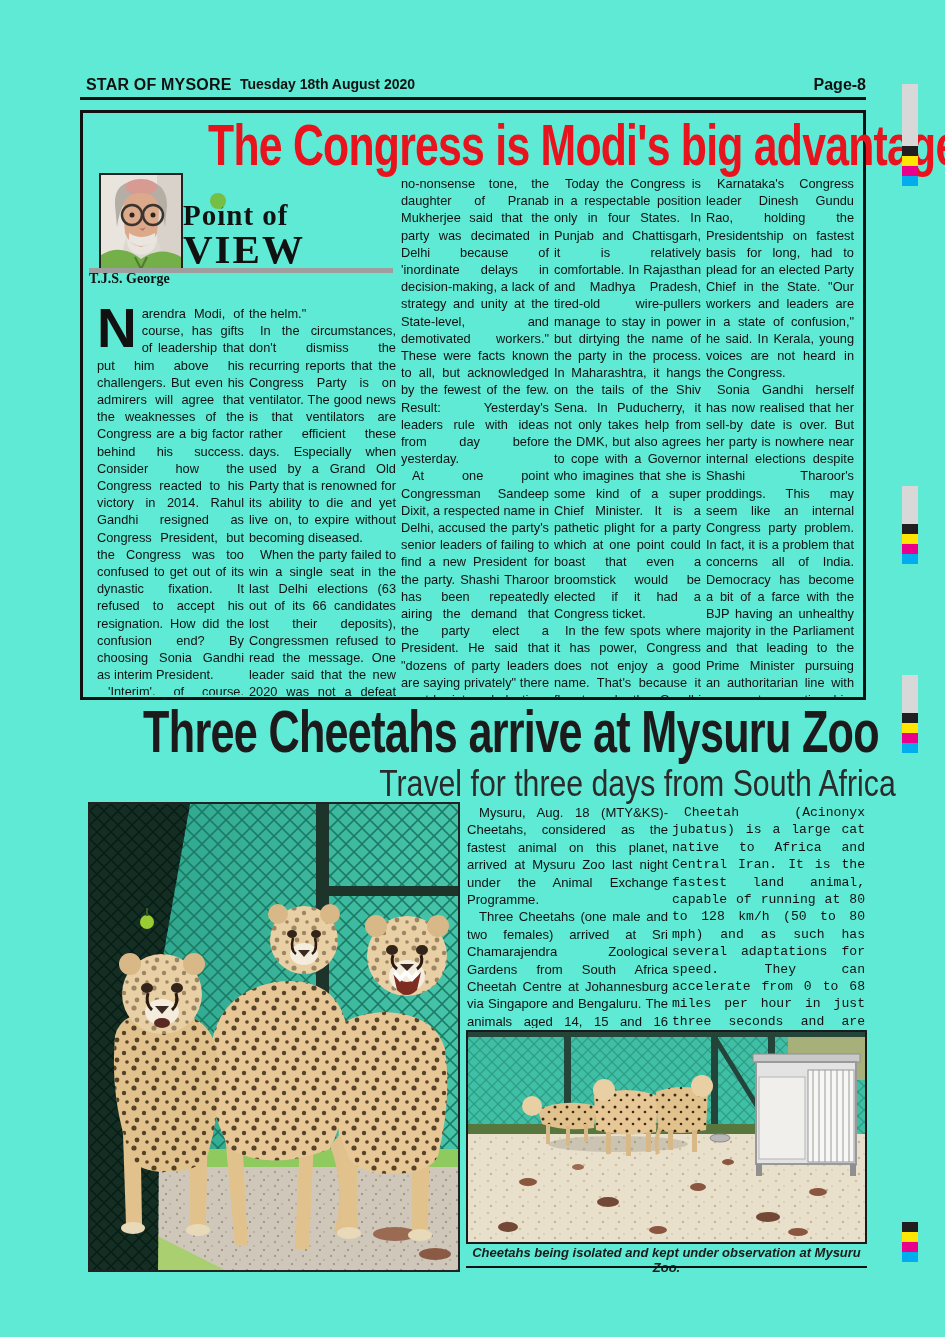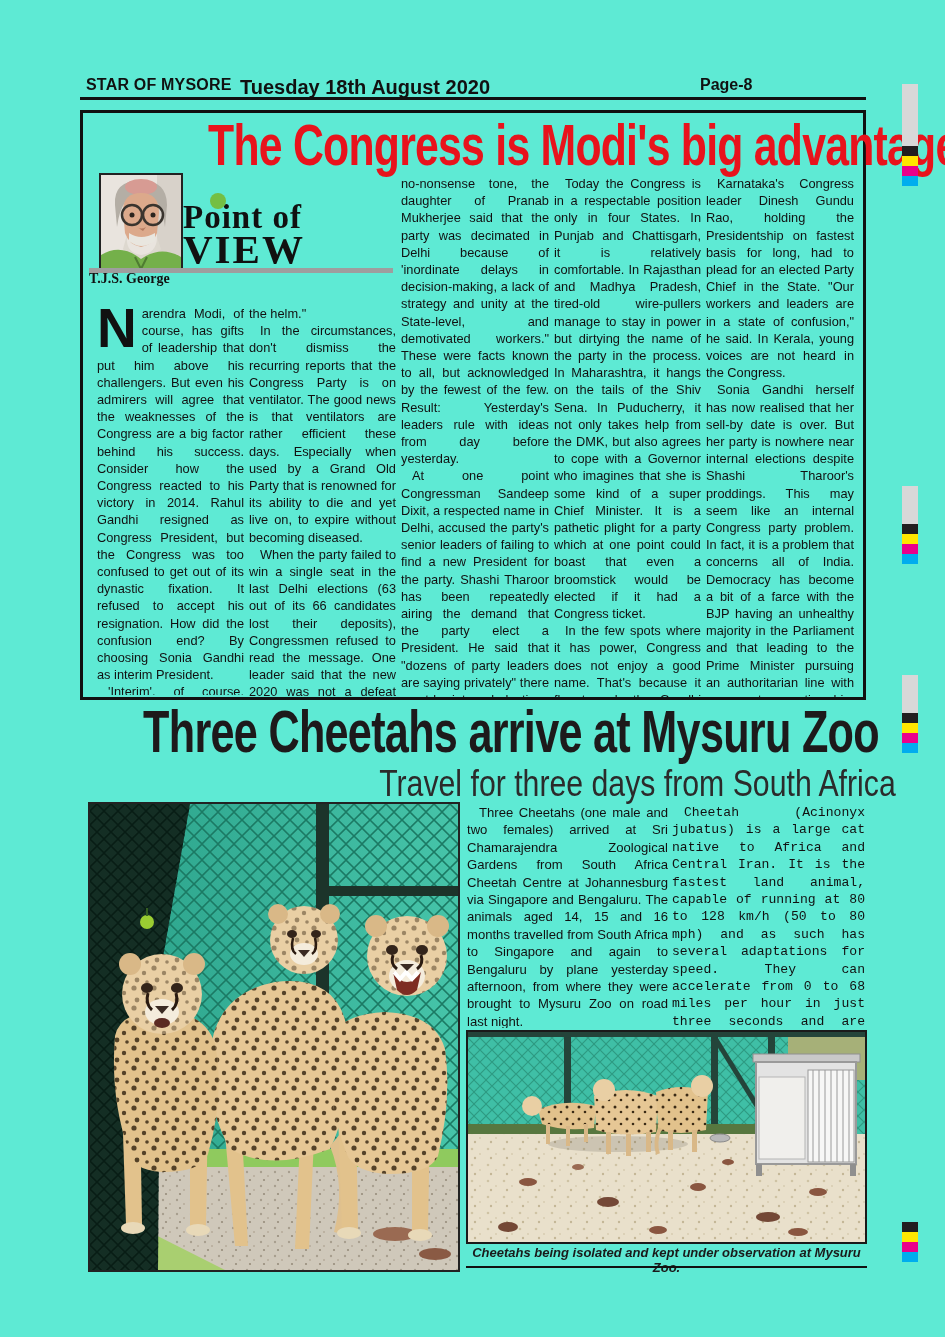--- a/index.html
+++ b/index.html
@@ -2,32 +2,32 @@
 <html><head>
 <meta charset="utf-8">
 <style>
   html,body{margin:0;padding:0;background:#ffffff;}
   .page{position:relative;width:945px;height:1337px;background:#5eead4;overflow:hidden;
         font-family:"Liberation Sans", sans-serif;color:#111;}
   .abs{position:absolute;}
 
   
   .masthead{left:86px;top:76px;font-size:16px;font-weight:bold;letter-spacing:.2px;}
-  .hdr-date{left:240px;top:76px;font-size:20px;font-weight:bold;}
-  .hdr-page{left:700px;top:76px;width:166px;text-align:left;font-size:16px;font-weight:bold;}
+  .hdr-date{left:240px;top:76px;font-size:14px;font-weight:bold;}
+  .hdr-page{left:700px;top:76px;width:166px;text-align:right;font-size:16px;font-weight:bold;}
   .hdr-rule{left:80px;top:97px;width:786px;height:3px;background:#111;}
 
   
   .artbox{left:80px;top:110px;width:780px;height:584px;border:3px solid #111;}
   .red-head{left:0;top:4px;width:100%;text-align:center;white-space:nowrap;}
   .red-head span{display:inline-block;transform:scaleX(.75);transform-origin:center;
      font-size:57px;font-weight:bold;color:#e8131c;letter-spacing:-1px;line-height:56px;}
 
   .author-photo{left:16px;top:60px;width:80px;height:94px;border:2px solid #222;background:#e7e3de;}
-  .pov-line1{left:100px;top:86px;font-family:"Liberation Serif",serif;font-weight:bold;font-size:33px;letter-spacing:1px;color:#111;}
+  .pov-line1{left:100px;top:86px;font-family:"Liberation Serif",serif;font-weight:bold;font-size:29px;letter-spacing:1px;color:#111;}
   .pov-line2{left:100px;top:112px;font-family:"Liberation Serif",serif;font-weight:bold;font-size:41px;letter-spacing:2px;color:#111;}
   .pov-dot{left:127px;top:80px;width:16px;height:16px;border-radius:50%;background:#74bf44;}
   .pov-rule{left:6px;top:155px;width:304px;height:5px;background:#9e9e9e;}
   .author-name{left:6px;top:158px;font-family:"Liberation Serif",serif;font-weight:bold;font-size:14px;}
 
   .bodycol{font-size:12.8px;line-height:17.2px;text-align:justify;overflow:hidden;}
   .bodycol p{margin:0;text-indent:11px;}
   .bodycol p.noindent{text-indent:0;}
   .dropcap{float:left;font-size:55px;line-height:42px;font-weight:bold;padding:2px 5px 0 0;text-indent:0;}
   .col1{left:14px;top:192px;width:147px;height:390px;}
@@ -223,20 +223,21 @@
         <path d="M310,160 L324,160 L317,167 Z" fill="#3a2a22"></path>
         <ellipse cx="302" cy="146" rx="6" ry="5" fill="#33241a"></ellipse>
         <ellipse cx="332" cy="146" rx="6" ry="5" fill="#33241a"></ellipse>
         <path d="M303,151 Q300,160 307,165" fill="none" stroke="#2a1a10" stroke-width="3"></path>
         <path d="M331,151 Q334,160 327,165" fill="none" stroke="#2a1a10" stroke-width="3"></path>
       </g>
     </svg>
   </div>
 
   <div class="abs zoocol colA">
+    <p class="noindent">Mysuru, Aug. 18 (MTY&amp;KS)- Cheetahs, considered as the fastest animal on this planet, arrived at Mysuru Zoo last night under the Animal Exchange Programme.</p>
     <p>Three Cheetahs (one male and two females) arrived at Sri Chamarajendra Zoological Gardens from South Africa Cheetah Centre at Johannesburg via Singapore and Bengaluru. The animals aged 14, 15 and 16 months travelled from South Africa to Singapore and again to Bengaluru by plane yesterday afternoon, from where they were brought to Mysuru Zoo on road last night.</p>
   </div>
   <div class="abs zoocol colB">
     <p class="noindent">Cheetah (Acinonyx jubatus) is a large cat native to Africa and Central Iran. It is the fastest land animal, capable of running at 80 to 128 km/h (50 to 80 mph) and as such has several adaptations for speed. They can accelerate from 0 to 68 miles per hour in just three seconds and are the only big cat that can turn in mid-air while sprinting.</p>
     <p>The three Cheetahs are now isolated and kept under observation at the Zoo and made to acclimatise to city's weather condition before being displayed to visitors.</p>
   </div>
 
   <div class="abs photoR">
     <svg width="397" height="210" viewBox="0 0 397 210">
       <defs>

